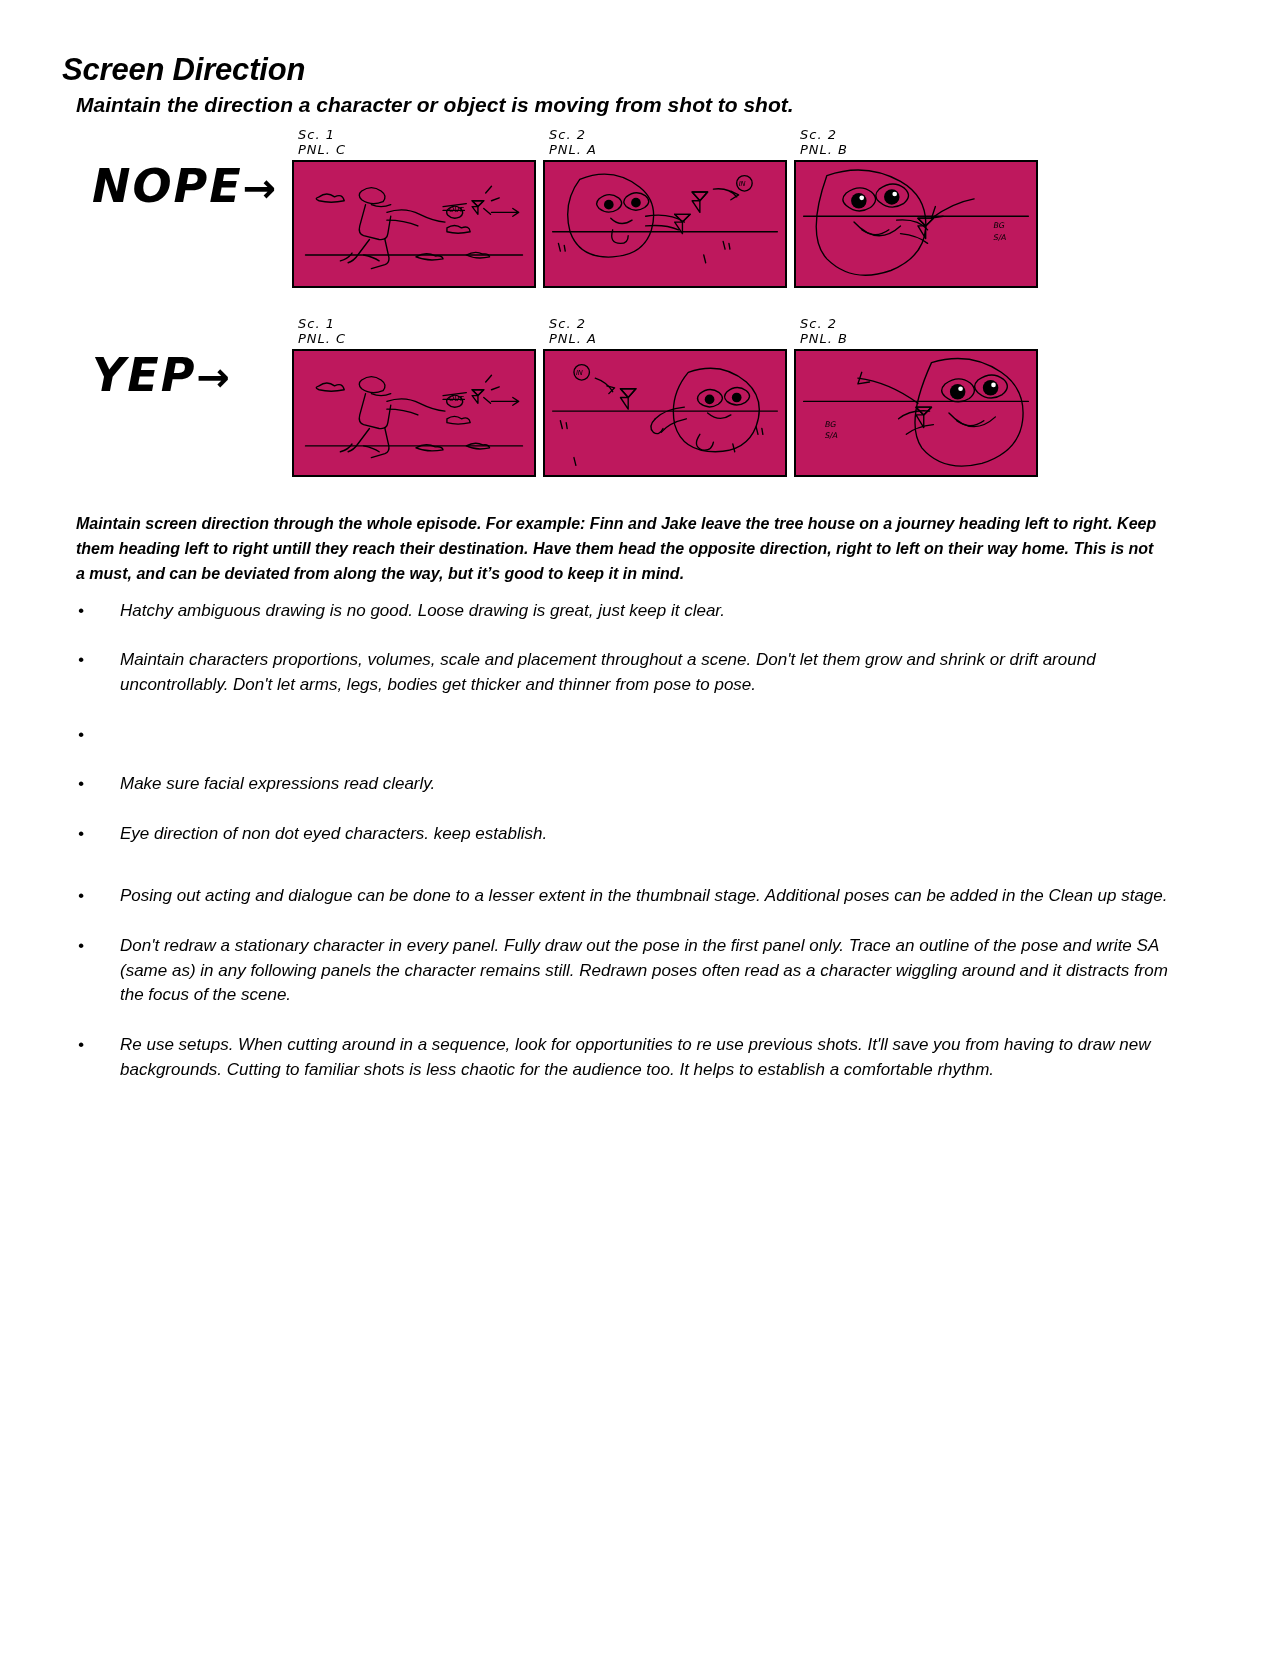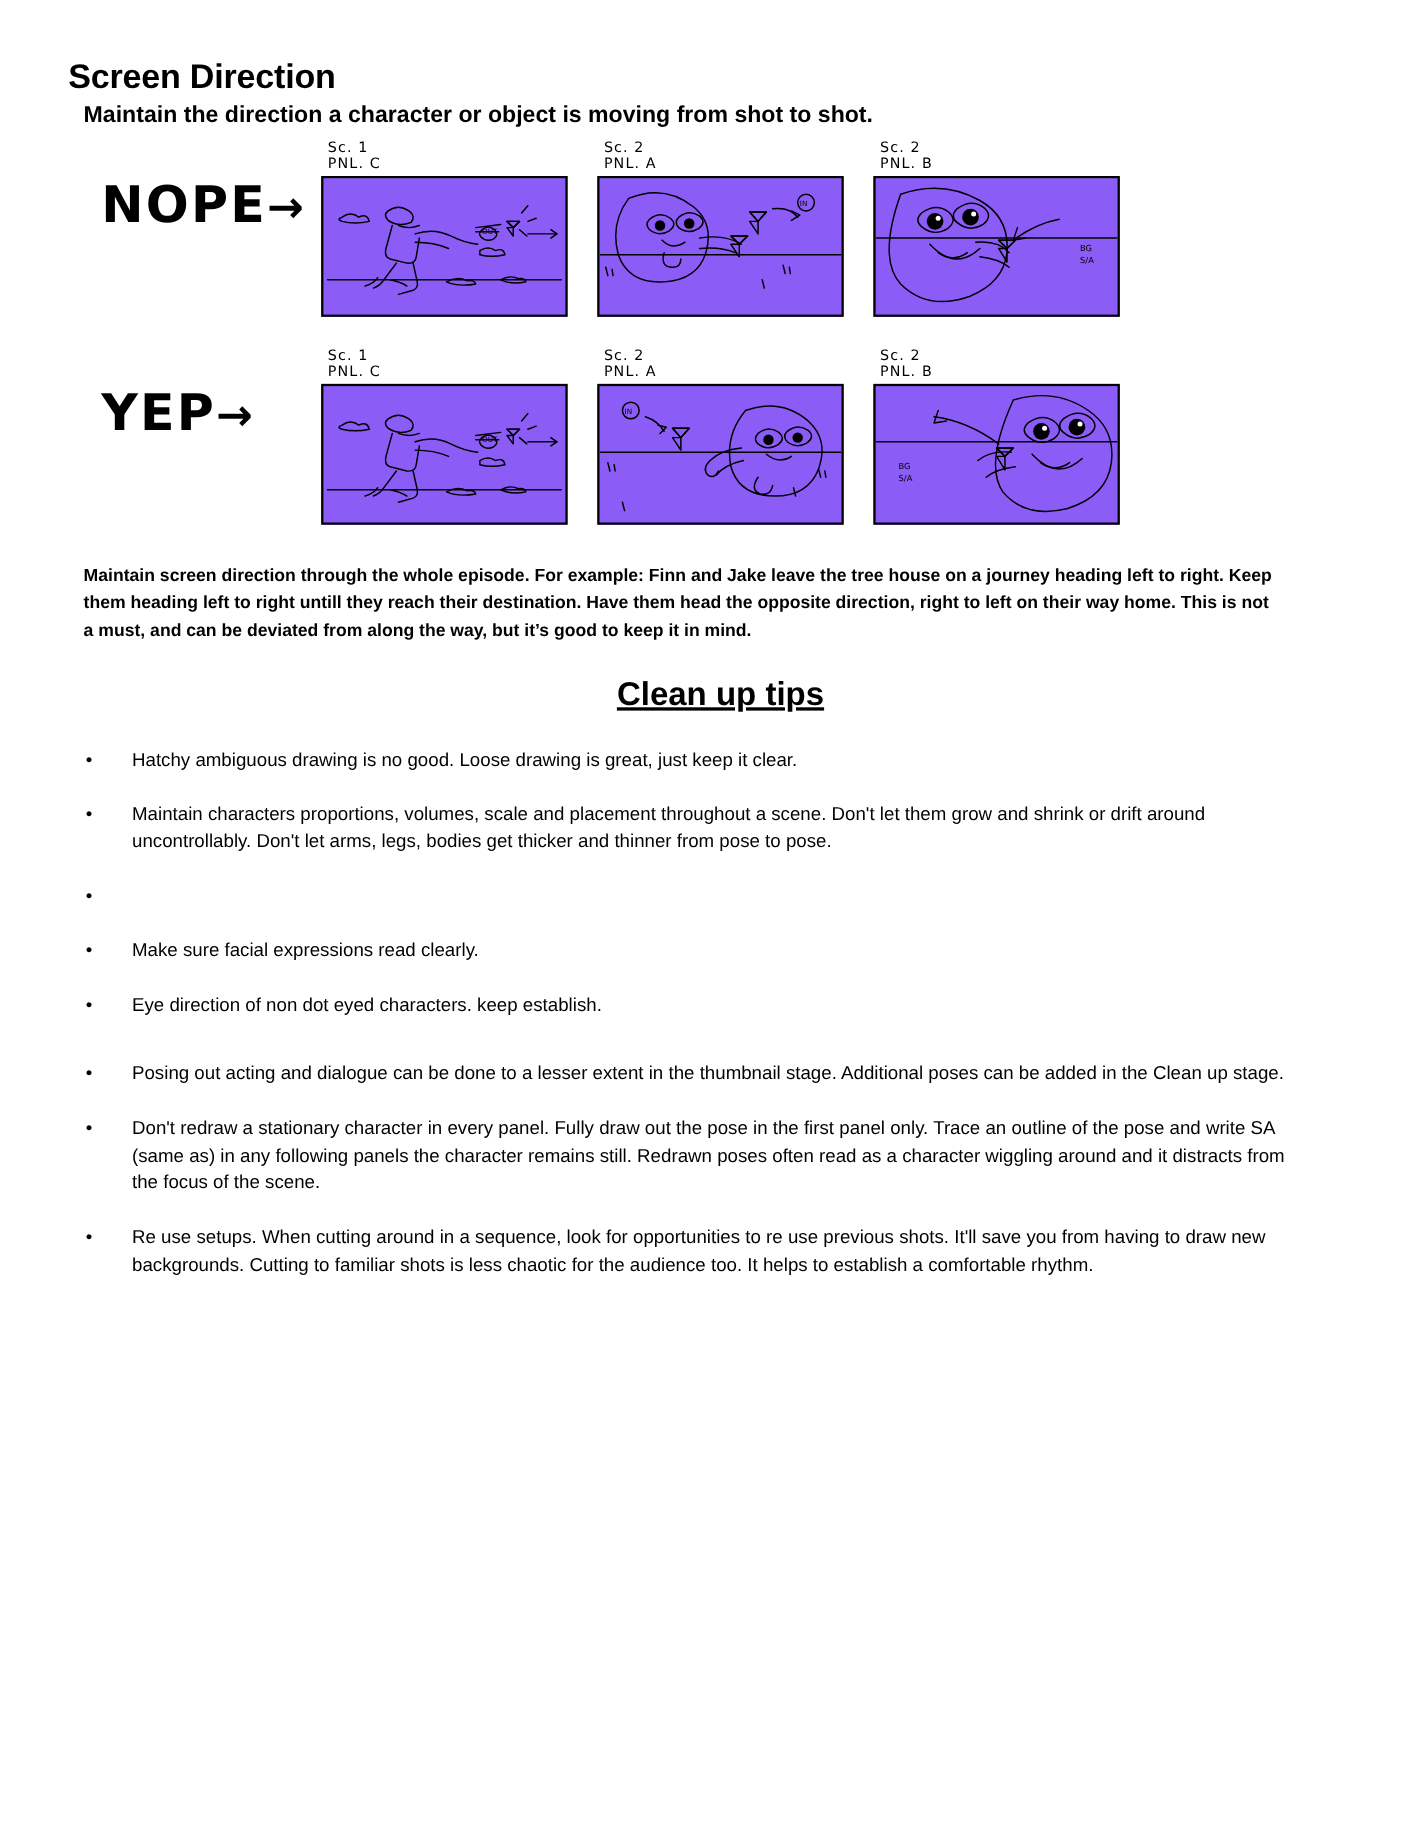--- a/index.html
+++ b/index.html
@@ -12,20 +12,21 @@
     height: 1656px;
     position: relative;
     font-family: "Liberation Sans", sans-serif;
     color: #000;
     overflow: hidden;
   }
 
   
   .page {
     padding: 52px 32px 0 62px;
+    font-style: italic;
   }
   .title {
     font-size: 31px;
     font-weight: bold;
     letter-spacing: -0.2px;
     margin: 0 0 4px 0;
     line-height: 1.15;
   }
   .subtitle {
     font-size: 21px;
@@ -65,26 +66,26 @@
     display: flex;
     justify-content: space-between;
     font-family: "DejaVu Sans", sans-serif;
     font-size: 13px;
     letter-spacing: 1px;
     padding: 0 12px 3px 6px;
     white-space: nowrap;
     flex-direction: column;
   }
   .sb-frame {
-    width: 224px;
+    width: 244px;
     height: 128px;
     border: 2px solid #000;
     position: relative;
     overflow: hidden;
-    background: #8b5cf6;
+    background: #be185d;
   }
   .sb-frame svg { display: block; width: 100%; height: 100%; }
 
   
   .para {
     font-size: 16px;
     font-weight: bold;
     line-height: 1.58;
     margin: 34px 0 12px 14px;
     max-width: 1090px;
@@ -341,21 +342,20 @@
             <text x="22" y="90" font-family="DejaVu Sans, sans-serif" font-size="8" fill="#000">S/A</text>
           </svg>
         </div>
       </div>
 
     </div>
   </div>
 
   <p class="para">Maintain screen direction through the whole  episode.  For example: Finn and Jake leave the tree house on a journey heading left to right.  Keep them heading left to right untill they reach  their destination. Have them head the opposite direction, right to left on their way home. This is not a must, and can be deviated from along the way, but it’s good to keep it in mind.</p>
 
-  <h2 class="section-head">Clean up tips</h2>
 
   <ul class="tips">
     <li class="tip">
       <span class="bullet">•</span>
       <span class="tip-text">Hatchy ambiguous drawing is no good.  Loose drawing is great, just keep it clear.</span>
     </li>
     <li class="tip">
       <span class="bullet">•</span>
       <span class="tip-text">Maintain characters proportions, volumes, scale and placement throughout a scene.  Don't let them grow and shrink or drift around  uncontrollably.   Don't let arms, legs, bodies get thicker and thinner from pose to pose.</span>
     </li>

